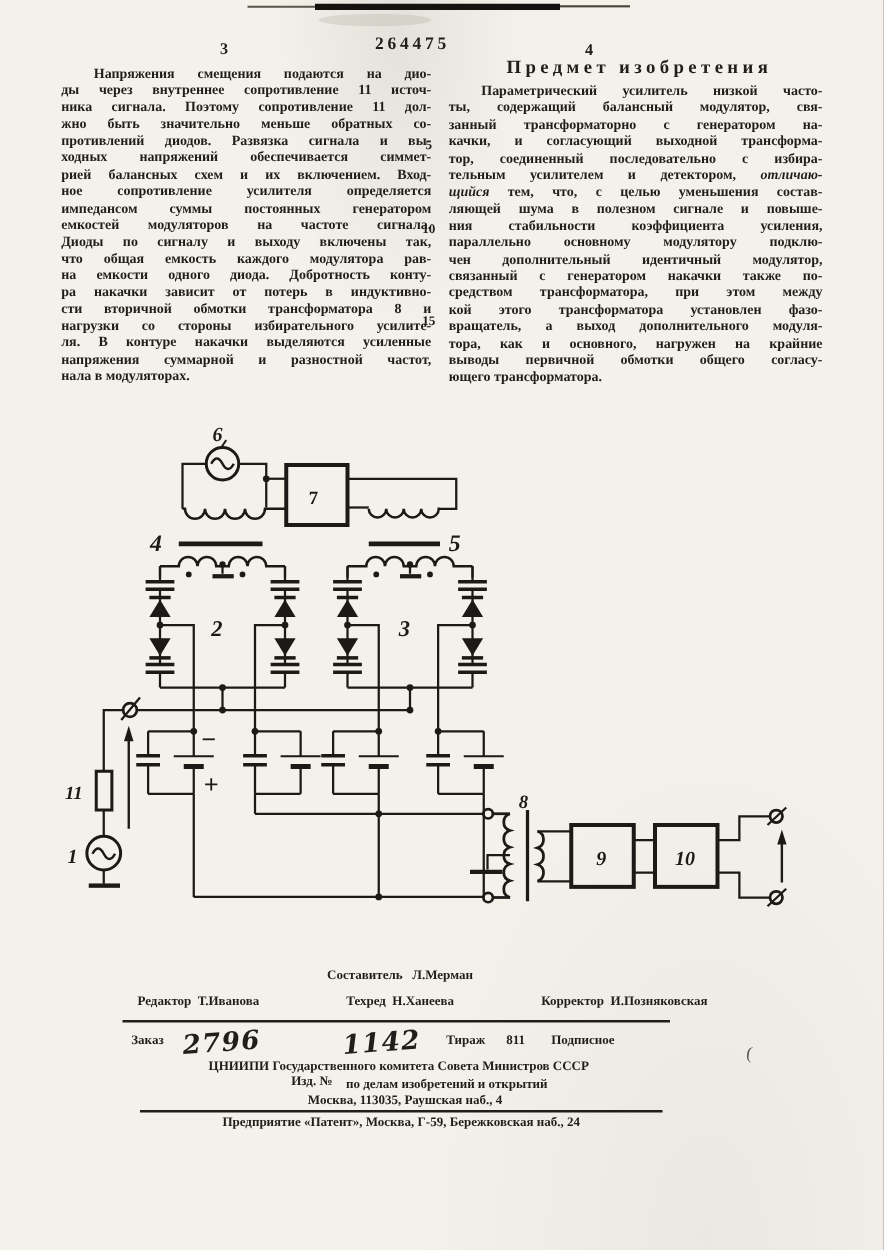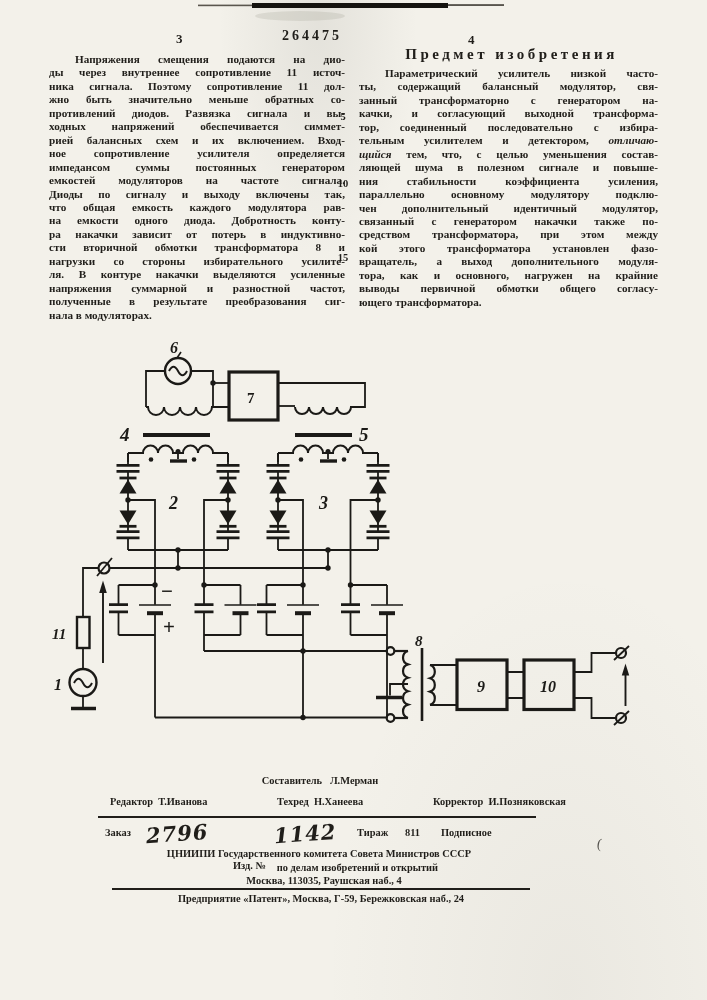--- a/index.html
+++ b/index.html
@@ -3,21 +3,21 @@
 <meta charset="utf-8">
 <style>
   html,body{margin:0;padding:0;background:#888;}
   .page{position:relative;width:707px;height:1000px;margin:0 auto;overflow:hidden;
         background:#f3f1ea;
         background-image:radial-gradient(ellipse at 45% 2%, rgba(90,90,85,.10), rgba(0,0,0,0) 18%),
                          radial-gradient(ellipse at 80% 99%, rgba(120,115,105,.07), rgba(0,0,0,0) 30%);
         font-family:"Liberation Serif", serif;color:#201e1a;}
   .abs{position:absolute;}
   .hdr{font-weight:bold;font-size:13px;}
-  .pat{font-weight:bold;font-size:14px;letter-spacing:3px;}
+  .pat{font-weight:bold;font-size:14px;letter-spacing:3px;margin-left:18px;}
   .col{font-weight:bold;}
   .tl{font-size:11.2px;line-height:13.45px;text-align:justify;text-align-last:justify;}
   .tl-last{text-align-last:left;}
   .indent-first .tl:first-child{text-indent:26px;}
   .it{font-style:italic;}
   .rc-head{font-size:15px;font-weight:bold;text-align:center;letter-spacing:3.5px;margin:0 0 4px 6px;}
   .lnum{font-size:10.5px;font-weight:bold;width:18px;text-align:center;}
   .ft{font-size:10.4px;font-weight:bold;}
   .rule{background:#201e1a;}
   .script{font-family:"DejaVu Serif", serif;font-style:italic;font-size:21px;font-weight:bold;
@@ -47,21 +47,20 @@
       <div class="tl"><span>импедансом суммы постоянных генератором</span></div>
       <div class="tl"><span>емкостей модуляторов на частоте сигнала.</span></div>
       <div class="tl"><span>Диоды по сигналу и выходу включены так,</span></div>
       <div class="tl"><span>что общая емкость каждого модулятора рав-</span></div>
       <div class="tl"><span>на емкости одного диода. Добротность конту-</span></div>
       <div class="tl"><span>ра накачки зависит от потерь в индуктивно-</span></div>
       <div class="tl"><span>сти вторичной обмотки трансформатора 8 и</span></div>
       <div class="tl"><span>нагрузки со стороны избирательного усилите-</span></div>
       <div class="tl"><span>ля. В контуре накачки выделяются усиленные</span></div>
       <div class="tl"><span>напряжения суммарной и разностной частот,</span></div>
-      <div class="tl"><span>полученные в результате преобразования сиг-</span></div>
       <div class="tl tl-last"><span>нала в модуляторах.</span></div>
     </div>
 
   <div class="abs col" style="left:359px;top:46px;width:299px;">
     <div class="rc-head">Предмет изобретения</div>
     <div class="indent-first">
         <div class="tl"><span>Параметрический усилитель низкой часто-</span></div>
         <div class="tl"><span>ты, содержащий балансный модулятор, свя-</span></div>
         <div class="tl"><span>занный трансформаторно с генератором на-</span></div>
         <div class="tl"><span>качки, и согласующий выходной трансформа-</span></div>

